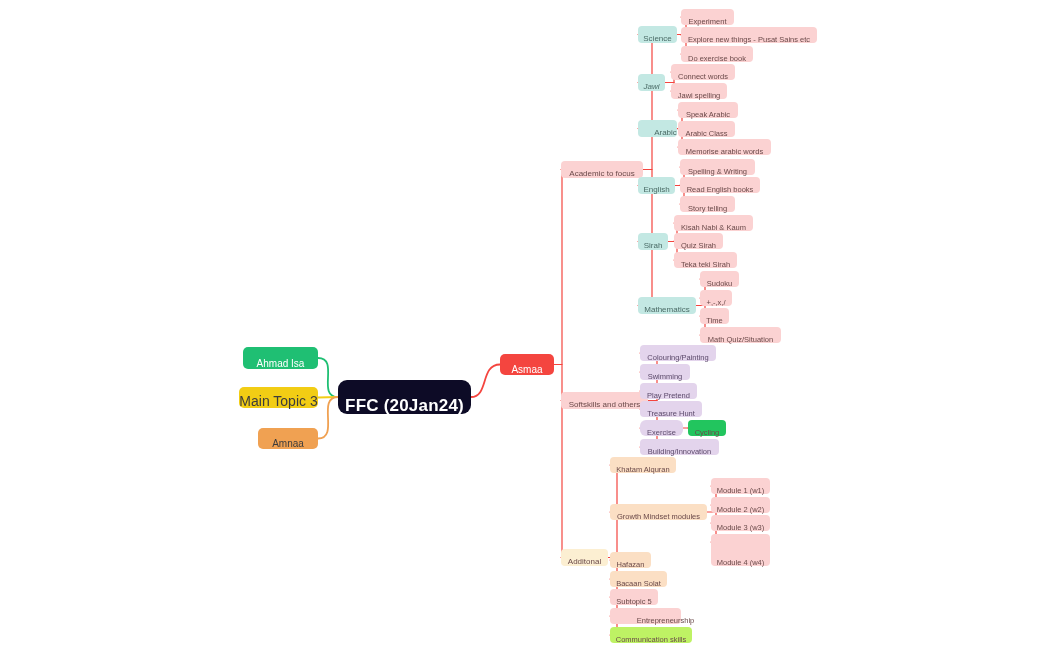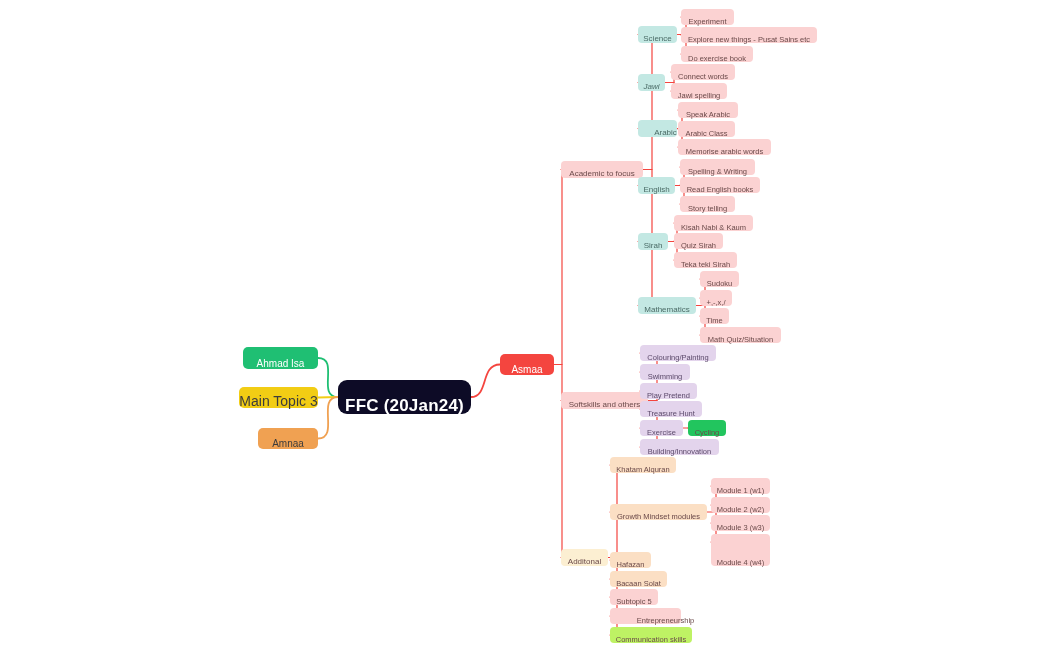--- a/index.html
+++ b/index.html
@@ -229,21 +229,21 @@
       </div>
       <div class="node lvl3" style="left: 640px; top: 364px; width: 50px; height: 16px; background: rgb(227, 212, 236); color: rgb(92, 74, 107); font-size: 7.5px;">
         <span>Swimming</span>
       </div>
       <div class="node lvl3" style="left: 640px; top: 383px; width: 57px; height: 16px; background: rgb(227, 212, 236); color: rgb(92, 74, 107); font-size: 7.5px;">
         <span>Play Pretend</span>
       </div>
       <div class="node lvl3" style="left: 640px; top: 401px; width: 62px; height: 16px; background: rgb(227, 212, 236); color: rgb(92, 74, 107); font-size: 7.5px;">
         <span>Treasure Hunt</span>
       </div>
-      <div class="node lvl3" style="left: 640px; top: 420px; width: 43px; height: 16px; background: rgb(227, 212, 236); color: rgb(92, 74, 107); font-size: 7.5px;">
+      <div class="node lvl3" style="left: 640px; top: 420px; width: 43px; height: 16px; background: rgb(227, 212, 236); color: rgb(92, 74, 107); font-size: 7.5px; border-radius: 6px;">
         <span>Exercise</span>
       </div>
       <div class="node lvl4" style="left: 688px; top: 420px; width: 38px; height: 16px; background: #22c55e; color: rgb(107, 74, 74); font-size: 7.5px;">
         <span>Cycling</span>
       </div>
       <div class="node lvl3" style="left: 640px; top: 439px; width: 79px; height: 16px; background: rgb(227, 212, 236); color: rgb(92, 74, 107); font-size: 7.5px;">
         <span>Building/Innovation</span>
       </div>
       <div class="node lvl2" style="left: 561px; top: 549px; width: 47px; height: 17px; background: rgb(252, 239, 210); color: rgb(107, 74, 74); font-size: 8px;">
         <span>Additonal</span>

